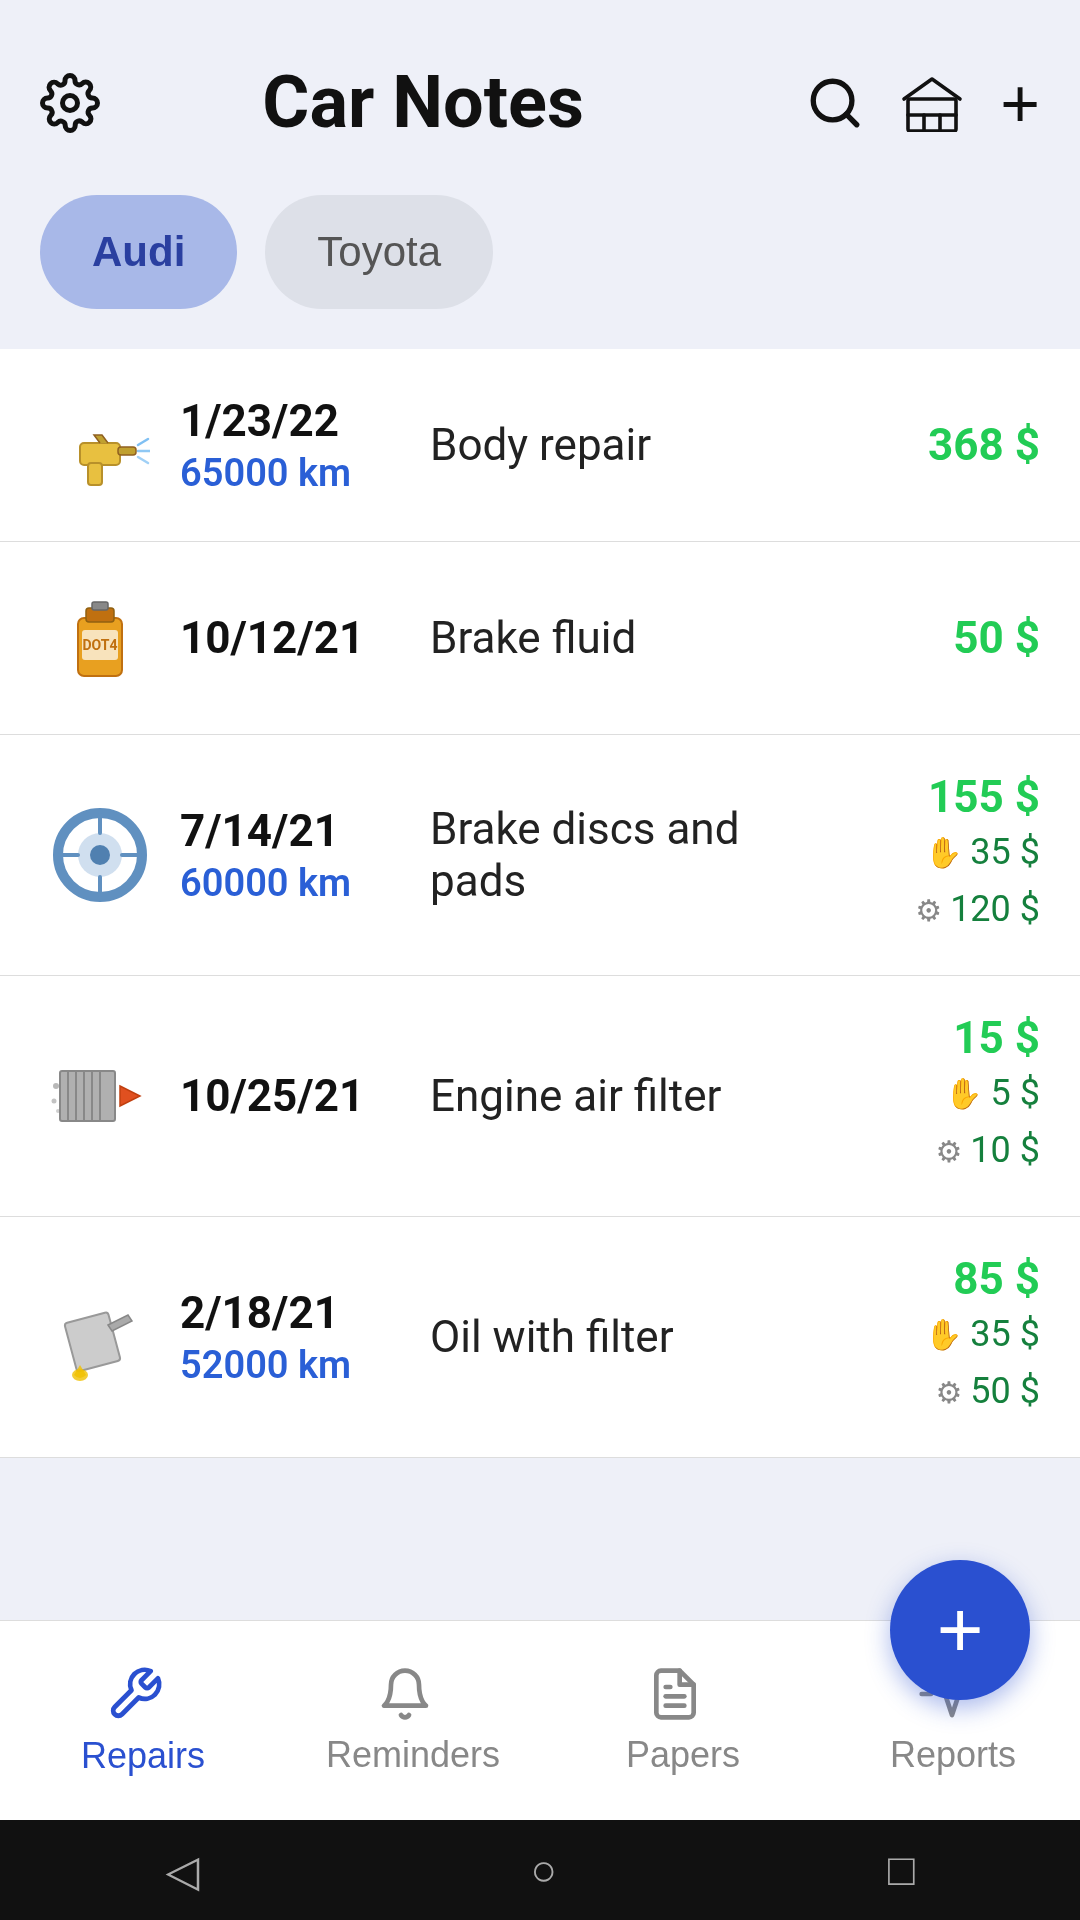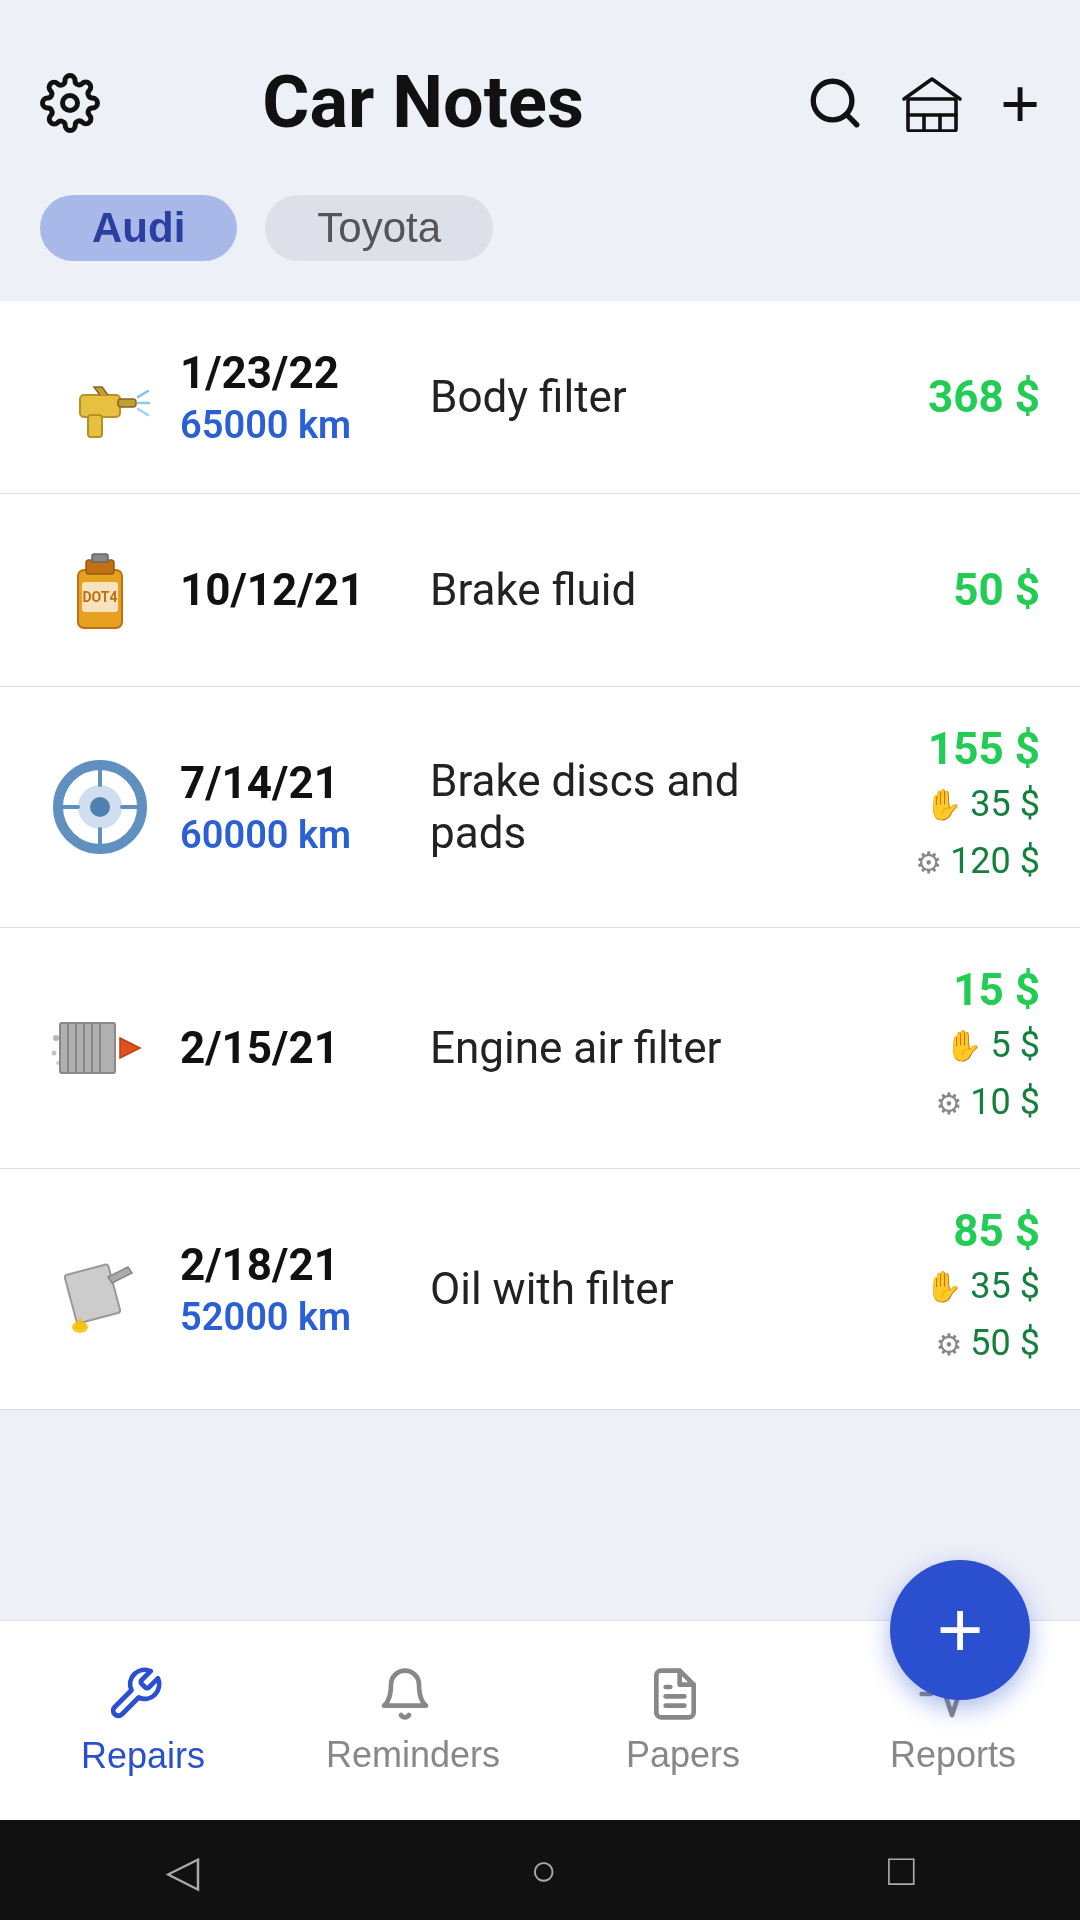--- a/index.html
+++ b/index.html
@@ -50,21 +50,21 @@
     }
 
     
     .car-tabs {
       display: flex;
       gap: 28px;
       padding: 20px 40px 30px 40px;
     }
 
     .car-tab {
-      padding: 9px 52px;
+      padding: 33px 52px;
       border-radius: 60px;
       font-size: 42px;
       font-weight: 500;
       cursor: pointer;
       border: none;
     }
 
     .car-tab.active {
       background: #a8b8e8;
       color: #2a3fa0;
@@ -293,21 +293,21 @@
         <line x1="88" y1="56" x2="100" y2="56" stroke="#60b0f0" stroke-width="2.5" stroke-linecap="round" opacity="0.7"></line>
         <line x1="88" y1="62" x2="98" y2="68" stroke="#60b0f0" stroke-width="2.5" stroke-linecap="round" opacity="0.6"></line>
 
         <path d="M50 48 L44 40 L52 40 L58 48" fill="#c0a030" stroke="#906020" stroke-width="1.5"></path>
       </svg>
     </div>
     <div class="repair-date-section">
       <div class="repair-date">1/23/22</div>
       <div class="repair-km">65000 km</div>
     </div>
-    <div class="repair-name">Body filter</div>
+    <div class="repair-name">Body repair</div>
     <div class="repair-cost-section">
       <div class="repair-total">368 $</div>
     </div>
   </div>
 
   <div class="repair-item">
     <div class="repair-icon">
       <svg width="100" height="100" viewBox="0 0 100 100" fill="none">
 
         <rect x="28" y="30" width="44" height="58" rx="6" fill="#e8a020" stroke="#c07010" stroke-width="2"></rect>
@@ -373,21 +373,21 @@
         <line x1="50" y1="25" x2="50" y2="75" stroke="#888" stroke-width="2"></line>
 
         <polygon points="70,40 90,50 70,60" fill="#e05020" stroke="#c04010" stroke-width="1.5"></polygon>
 
         <circle cx="6" cy="40" r="3" fill="#888" opacity="0.6"></circle>
         <circle cx="4" cy="55" r="2.5" fill="#888" opacity="0.5"></circle>
         <circle cx="8" cy="65" r="2" fill="#888" opacity="0.4"></circle>
       </svg>
     </div>
     <div class="repair-date-section">
-      <div class="repair-date">2/15/21</div>
+      <div class="repair-date">10/25/21</div>
     </div>
     <div class="repair-name">Engine air filter</div>
     <div class="repair-cost-section">
       <div class="repair-total">15 $</div>
       <div class="repair-sub-line">
         <span class="sub-icon">✋</span>
         <span class="repair-sub">5 $</span>
       </div>
       <div class="repair-sub-line">
         <span class="sub-icon">⚙</span>

